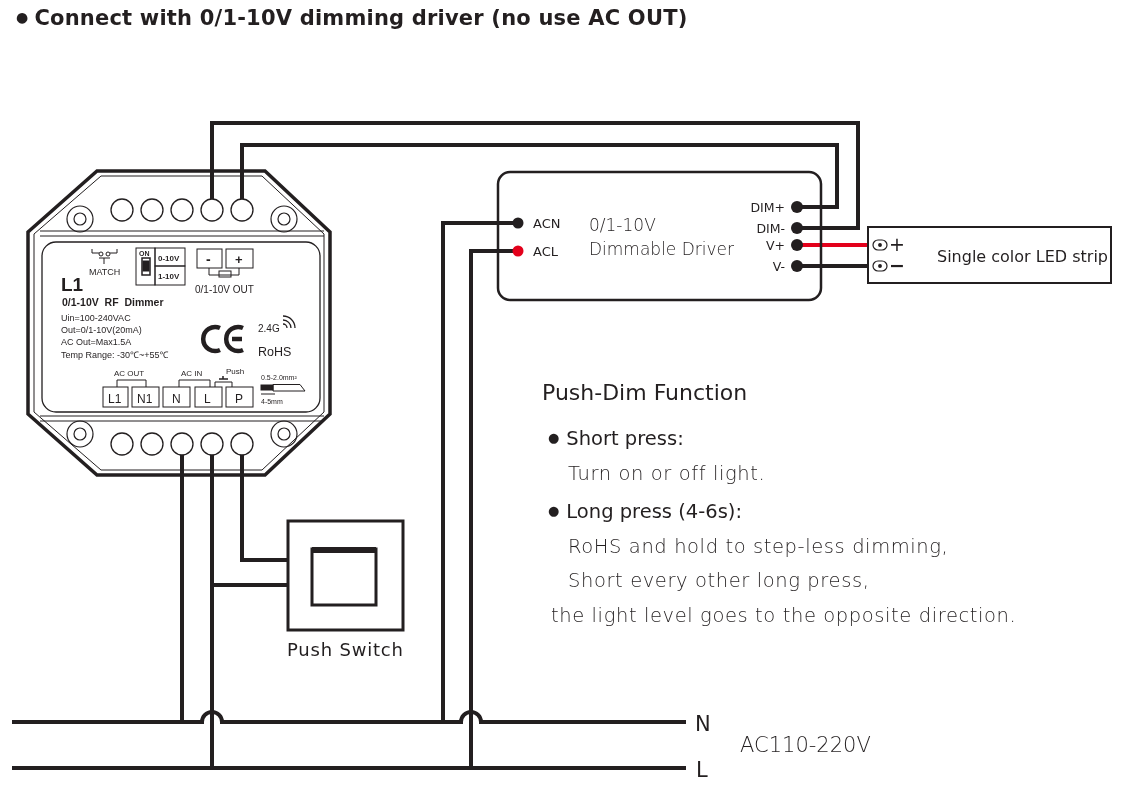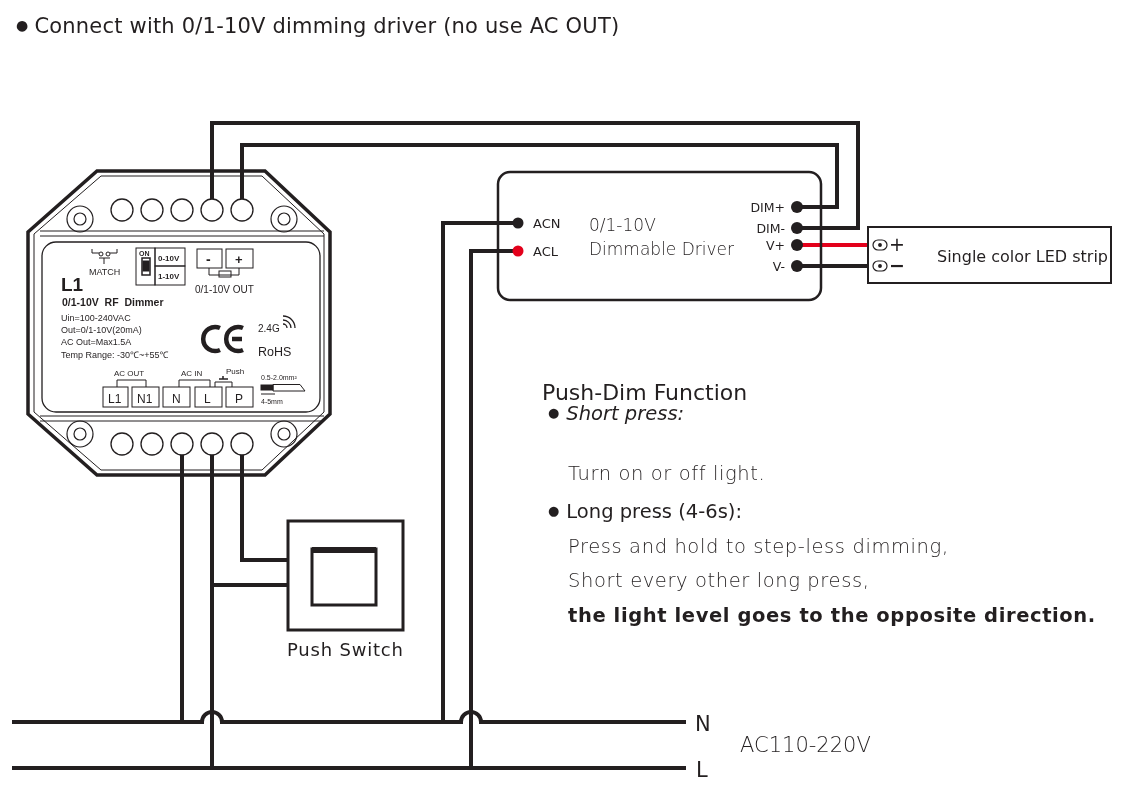--- a/index.html
+++ b/index.html
@@ -1,19 +1,19 @@
 <!DOCTYPE html>
 <html><head>
 <meta charset="utf-8">
 <style>
   html,body{margin:0;padding:0;background:#fff;}
   body{width:1133px;height:797px;position:relative;overflow:hidden;font-family:"DejaVu Sans",sans-serif;color:#231f20;}
   .abs{position:absolute;white-space:nowrap;}
   svg#diagram{position:absolute;left:0;top:0;}
-  .heading{left:16px;top:6px;font-size:21px;letter-spacing:0.2px;font-weight:400;margin-top:8px;}
+  .heading{left:16px;top:6px;font-size:21px;letter-spacing:0.2px;font-weight:700;}
   .heading .dot{font-size:14px;vertical-align:3px;margin-right:6px;}
   .lbl{font-family:"Liberation Sans",sans-serif;fill:#231f20;}
   .fn-title{left:542px;top:380px;font-size:22px;}
   .fn-item{font-size:19.5px;}
   .fn-item .bullet{font-size:13px;vertical-align:3px;margin-right:7px;}
   .fn-desc{font-size:19.5px;font-weight:300;letter-spacing:0.6px;}
 </style>
 </head>
 <body>
 
@@ -203,22 +203,22 @@
 
     <text x="287" y="656" font-size="18" letter-spacing="0.8">Push Switch</text>
 
     <text x="695" y="731" font-size="21">N</text>
     <text x="696" y="777" font-size="21">L</text>
     <text x="740" y="752" font-size="21" font-weight="300">AC110-220V</text>
   </g>
 </svg>
 
 <div class="abs fn-title">Push-Dim Function</div>
-<div class="abs fn-item" style="left:548px;top:402px;font-style:italic;">
+<div class="abs fn-item" style="left:548px;top:427px;">
   <span class="bullet">●</span><span>Short press:</span>
 </div>
 <div class="abs fn-desc" style="left:568px;top:462px;text-align:center;">Turn on or off light.</div>
 <div class="abs fn-item" style="left:548px;top:500px;">
   <span class="bullet">●</span><span>Long press (4-6s):</span>
 </div>
-<div class="abs fn-desc" style="left:568px;top:535px;">Press and hold to step-less dimming,</div>
+<div class="abs fn-desc" style="left:568px;top:535px;">RoHS and hold to step-less dimming,</div>
 <div class="abs fn-desc" style="left:568px;top:569px;">Short every other long press,</div>
-<div class="abs fn-desc" style="left:568px;top:604px;font-weight:bold;">the light level goes to the opposite direction.</div>
+<div class="abs fn-desc" style="left:551px;top:604px;">the light level goes to the opposite direction.</div>
 
 </body></html>

